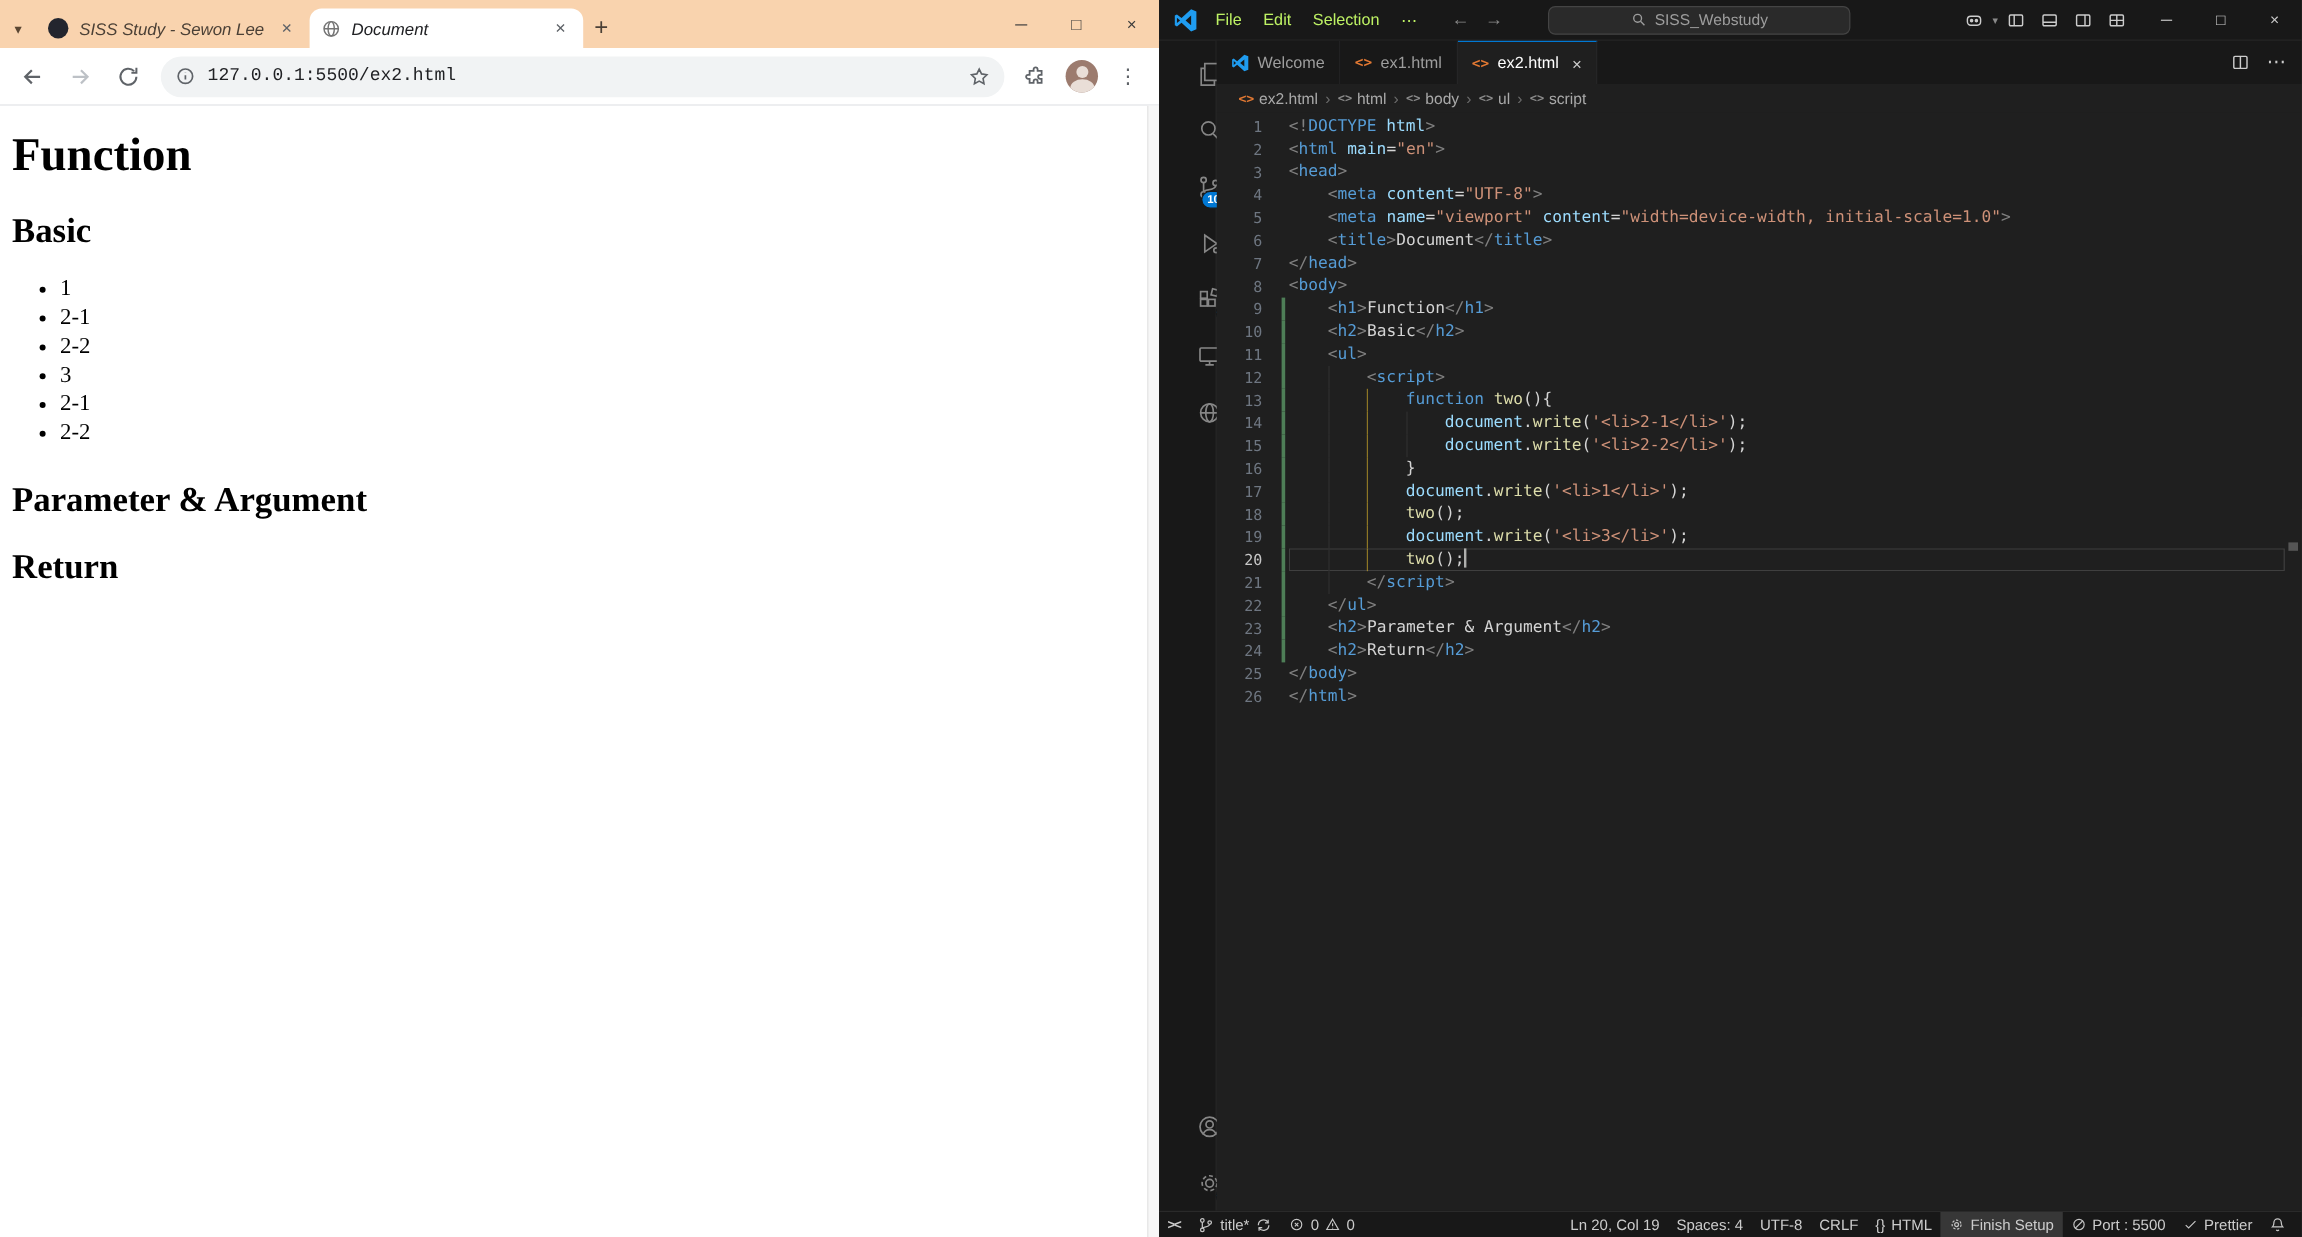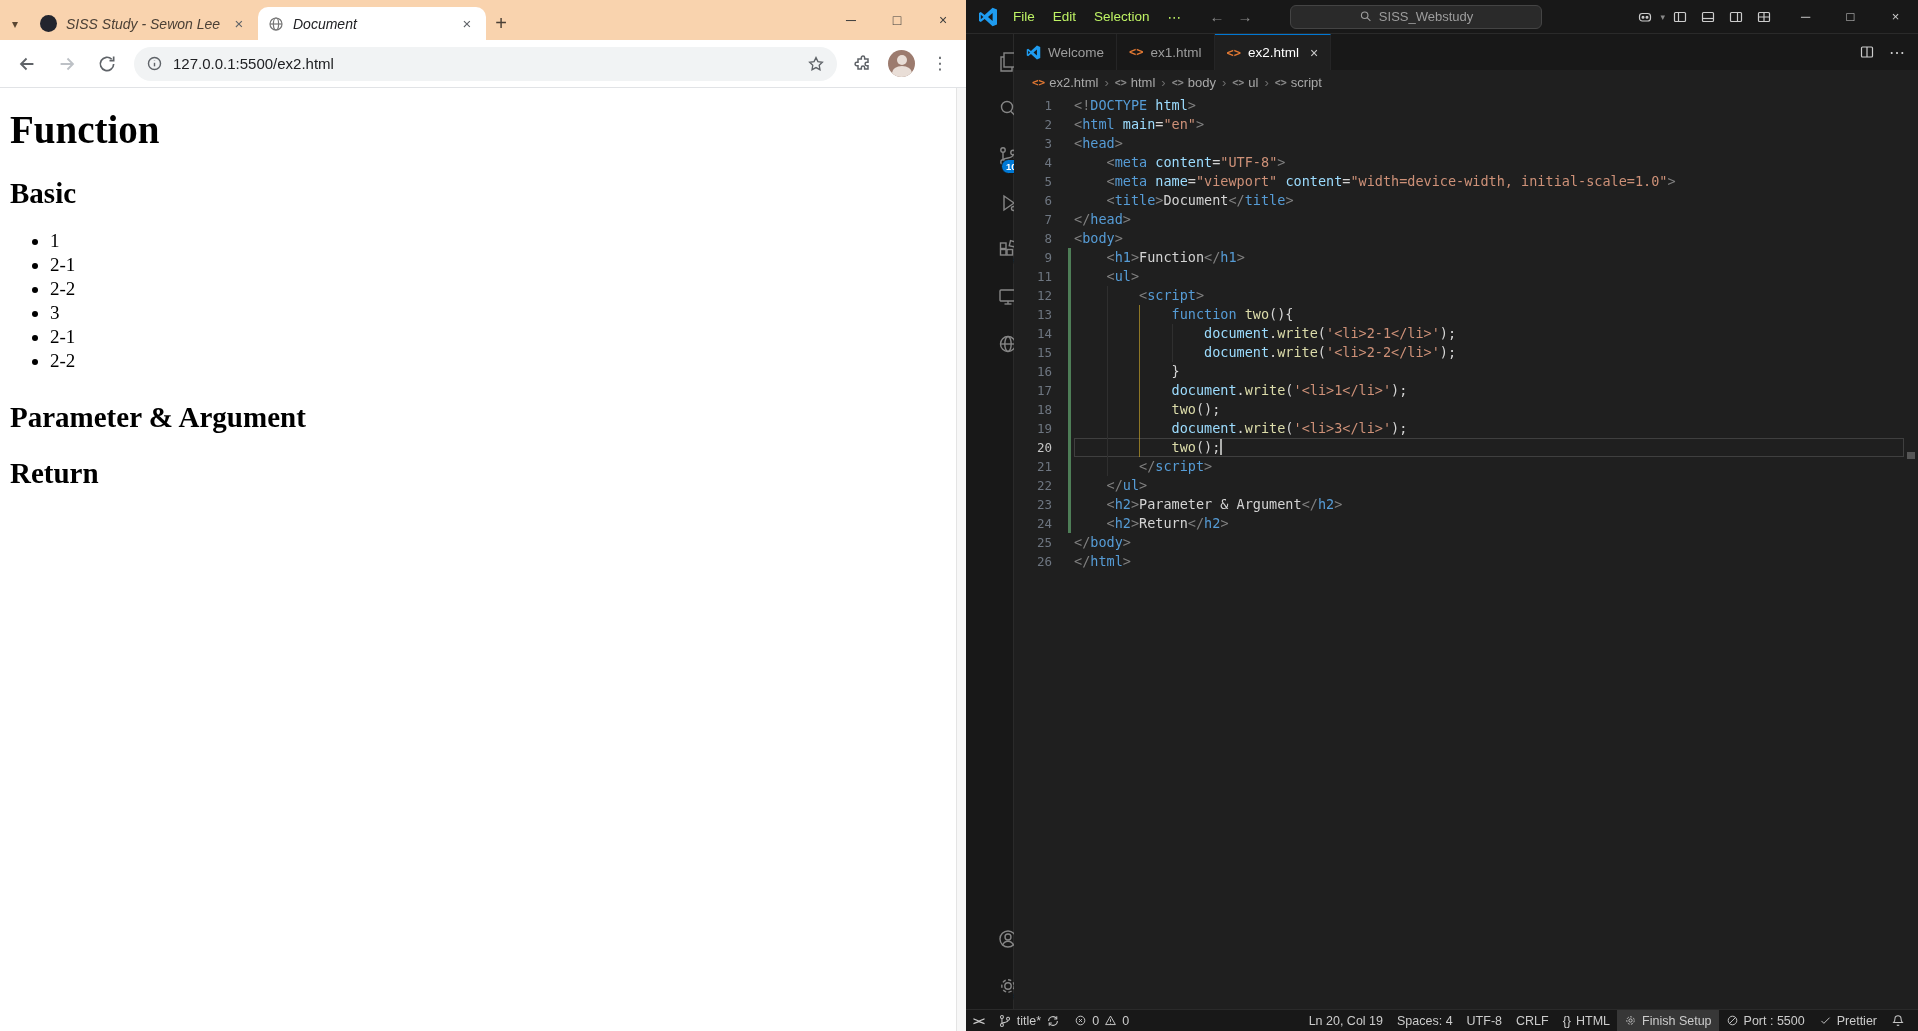--- a/index.html
+++ b/index.html
@@ -14,21 +14,21 @@
   .b-tab .fav1 { width:17px; height:17px; border-radius:50%; background:#23252e; flex-shrink:0; }
   .b-tab .tab-title { flex:1; font-size:14px; color:#4b4036; white-space:nowrap; overflow:hidden; text-overflow:ellipsis;font-style:italic; }
   .b-tab.active { background:#ffffff; border-radius:10px 10px 0 0; }
   .b-tab.active .tab-title { color:#202124; }
   .tab-x { color:#5f6368; font-size:15px; width:18px; height:18px; line-height:18px; text-align:center; border-radius:50%; flex-shrink:0; }
   .b-newtab { width:30px; height:30px; margin-bottom:2px; display:flex; align-items:center; justify-content:center; font-size:20px; color:#4b4036; }
   .b-wincontrols { position:absolute; right:0; top:0; height:40px; display:flex; }
   .b-wincontrols .wc { width:46px; height:40px; display:flex; align-items:center; justify-content:center; font-size:14px; color:#3d3d3d; }
   .b-toolbar { height:48px; display:flex; align-items:center; padding:0 8px; gap:2px; background:#fff; border-bottom:1px solid #e1e3e6; }
   .nav-btn { width:38px; height:38px; display:flex; align-items:center; justify-content:center; border-radius:50%; flex-shrink:0; }
-  .url-pill { flex:1; height:34px; background:#f1f3f4; border-radius:17px; display:flex; align-items:center; padding:0 12px; gap:10px; margin:0 6px; min-width:0; }
+  .url-pill { flex:1; height:34px; background:#f1f3f4; border-radius:17px; display:flex; align-items:center; padding:0 12px; gap:10px; margin:0 6px; min-width:0;font-family:Liberation Mono, monospace; }
   .url-text { flex:1; font-size:15px; color:#202124; white-space:nowrap; overflow:hidden; }
   .tb-icon { width:36px; height:36px; display:flex; align-items:center; justify-content:center; flex-shrink:0; }
   .avatar { width:27px; height:27px; border-radius:50%; background:#9c7b6e; position:relative; overflow:hidden; flex-shrink:0; margin:0 5px; }
   .avatar::before { content:""; position:absolute; left:8.5px; top:5px; width:10px; height:10px; border-radius:50%; background:#e9ded7; }
   .avatar::after { content:""; position:absolute; left:3.5px; top:16px; width:20px; height:14px; border-radius:50%; background:#e9ded7; }
   .kebab { font-size:17px; color:#5f6368; }
 
   .b-content { position:relative; height:943px; padding:2px 24px 0 10px; font-family:"Liberation Serif",serif; color:#000; }
   .b-content h1 { font-size:39px; margin-top:17px; }
   .b-content h2 { font-size:29px; }
@@ -421,20 +421,25 @@
               <span class="ln">8</span>
               <span class="gitbar"></span>
               <span class="lt-wrap"><span class="tk-p">&lt;</span><span class="tk-tag">body</span><span class="tk-p">&gt;</span></span>
             </div>
             <div class="code-line">
               <span class="ln">9</span>
               <span class="gitbar added"></span>
               <span class="lt-wrap"><span class="tk-w">    </span><span class="tk-p">&lt;</span><span class="tk-tag">h1</span><span class="tk-p">&gt;</span><span class="tk-txt">Function</span><span class="tk-p">&lt;/</span><span class="tk-tag">h1</span><span class="tk-p">&gt;</span></span>
             </div>
             <div class="code-line">
+              <span class="ln">10</span>
+              <span class="gitbar added"></span>
+              <span class="lt-wrap"><span class="tk-w">    </span><span class="tk-p">&lt;</span><span class="tk-tag">h2</span><span class="tk-p">&gt;</span><span class="tk-txt">Basic</span><span class="tk-p">&lt;/</span><span class="tk-tag">h2</span><span class="tk-p">&gt;</span></span>
+            </div>
+            <div class="code-line">
               <span class="ln">11</span>
               <span class="gitbar added"></span>
               <span class="lt-wrap"><span class="tk-w">    </span><span class="tk-p">&lt;</span><span class="tk-tag">ul</span><span class="tk-p">&gt;</span></span>
             </div>
             <div class="code-line">
               <span class="ln">12</span>
               <span class="gitbar added"></span>
               <span class="lt-wrap"><span class="guide" style="left: 4ch;"></span><span class="tk-w">        </span><span class="tk-p">&lt;</span><span class="tk-tag">script</span><span class="tk-p">&gt;</span></span>
             </div>
             <div class="code-line">

